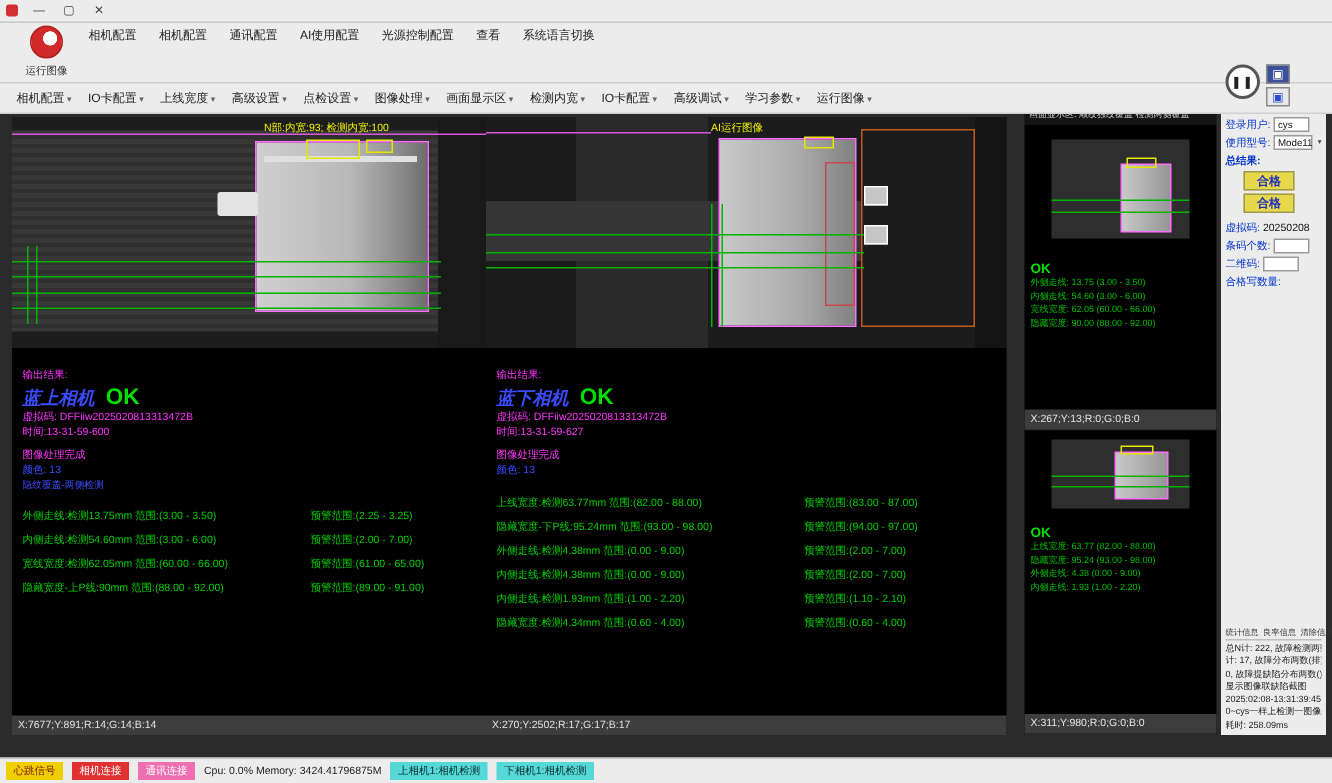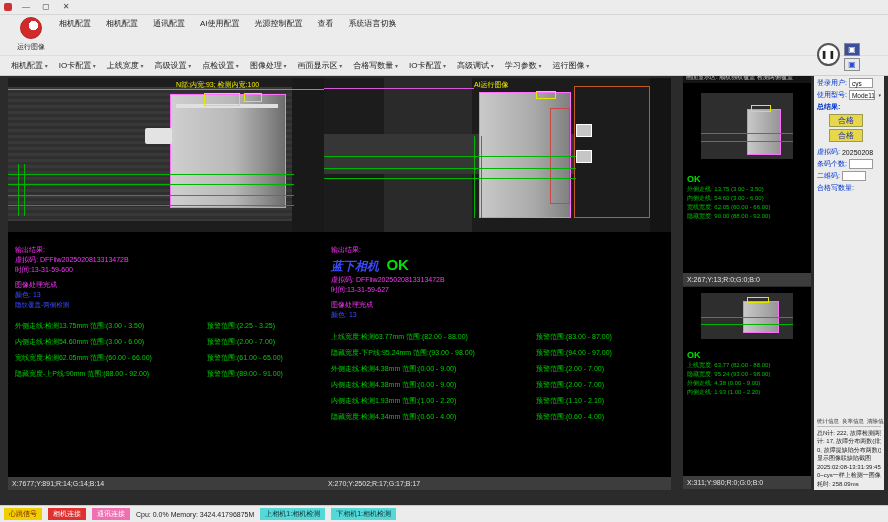--- a/index.html
+++ b/index.html
@@ -92,21 +92,21 @@
   .g-ok{color:#00e000;font-weight:bold;font-size:9px;line-height:11px}
 
   
   .right-panel{position:absolute;left:814px;top:72px;width:70px;height:418px;background:#ececec;
     padding:4px 3px 2px;display:flex;flex-direction:column;font-size:7px;color:#111}
   .rp-row{display:flex;align-items:center;gap:2px;margin-top:2px;white-space:nowrap}
   .rp-label{color:#0033cc;flex:none}
   .rp-box{background:#fff;border:1px solid #9a9a9a;padding:0 2px;min-width:24px;height:10px;line-height:9px;font-size:6.5px;color:#111}
   .sel-arrow{font-size:5px;color:#444;margin-left:1px}
   .badge{width:34px;height:13px;background:#e6d84a;color:#2030c0;border:1px solid #9a9a50;
-    font-size:8px;font-weight:normal;line-height:12px;text-align:center;margin:2px 0 0 12px}
+    font-size:8px;font-weight:bold;line-height:12px;text-align:center;margin:2px 0 0 12px}
   .stats{margin-top:auto}
   .stats-tabs{display:flex;gap:3px;font-size:5.5px;color:#333;border-bottom:1px solid #bdbdbd;padding-bottom:1px;margin-bottom:2px;white-space:nowrap}
   .stats-line{font-size:6px;line-height:8.5px;color:#222;white-space:nowrap;overflow:hidden}
 
   
   .bottombar{position:absolute;left:0;bottom:0;width:888px;height:17px;background:#ececec;border-top:1px solid #c9c9c9;
     display:flex;align-items:center;gap:6px;padding-left:4px;font-size:7px;color:#222;z-index:20}
   .bb-badge{padding:1px 5px;flex:none}
   .bb-heart{background:#f0cf00;color:#7a1a00}
   .bb-cam{background:#e03030;color:#fff}
@@ -140,21 +140,21 @@
 </div>
 
 <div class="toolbar">
   <span class="tool-item">相机配置</span>
   <span class="tool-item">IO卡配置</span>
   <span class="tool-item">上线宽度</span>
   <span class="tool-item">高级设置</span>
   <span class="tool-item">点检设置</span>
   <span class="tool-item">图像处理</span>
   <span class="tool-item">画面显示区</span>
-  <span class="tool-item">合格写数量</span>
+  <span class="tool-item">检测内宽</span>
   <span class="tool-item">IO卡配置</span>
   <span class="tool-item">高级调试</span>
   <span class="tool-item">学习参数</span>
   <span class="tool-item">运行图像</span>
 </div>
 
 <div class="control-group">
   <div class="pause-btn">❚❚</div>
   <div class="mini-btn-col">
     <div class="mini-btn dark">▣</div>
@@ -176,20 +176,24 @@
     <div class="hl" style="left:0;top:117px;width:286px"></div>
     <div class="hl" style="left:0;top:127px;width:286px"></div>
     <div class="vl" style="left:10px;top:86px;height:52px"></div>
     <div class="vl" style="left:16px;top:86px;height:52px"></div>
     <div class="yel" style="left:196px;top:15px;width:36px;height:13px"></div>
     <div class="yel" style="left:236px;top:15px;width:18px;height:9px"></div>
     <div class="anno" style="left:168px;top:2px">N部:内宽:93; 检测内宽:100</div>
   </div>
   <div class="results">
     <div class="res-head">输出结果:</div>
+    <div class="cam-line">
+      <span class="cam-name">蓝上相机</span>
+      <span class="cam-ok">OK</span>
+    </div>
     <div class="mag">虚拟码: DFFiiw2025020813313472B</div>
     <div class="mag">时间:13-31-59-600</div>
     <div class="mag" style="margin-top:5px">图像处理完成</div>
     <div class="blue">颜色: 13</div>
     <div class="sub">隐纹覆盖-两侧检测</div>
     <div class="mrows">
       <div class="mrow">
           <span class="v">外侧走线:检测13.75mm 范围:(3.00 - 3.50)</span>
           <span>预警范围:(2.25 - 3.25)</span>
         </div>

